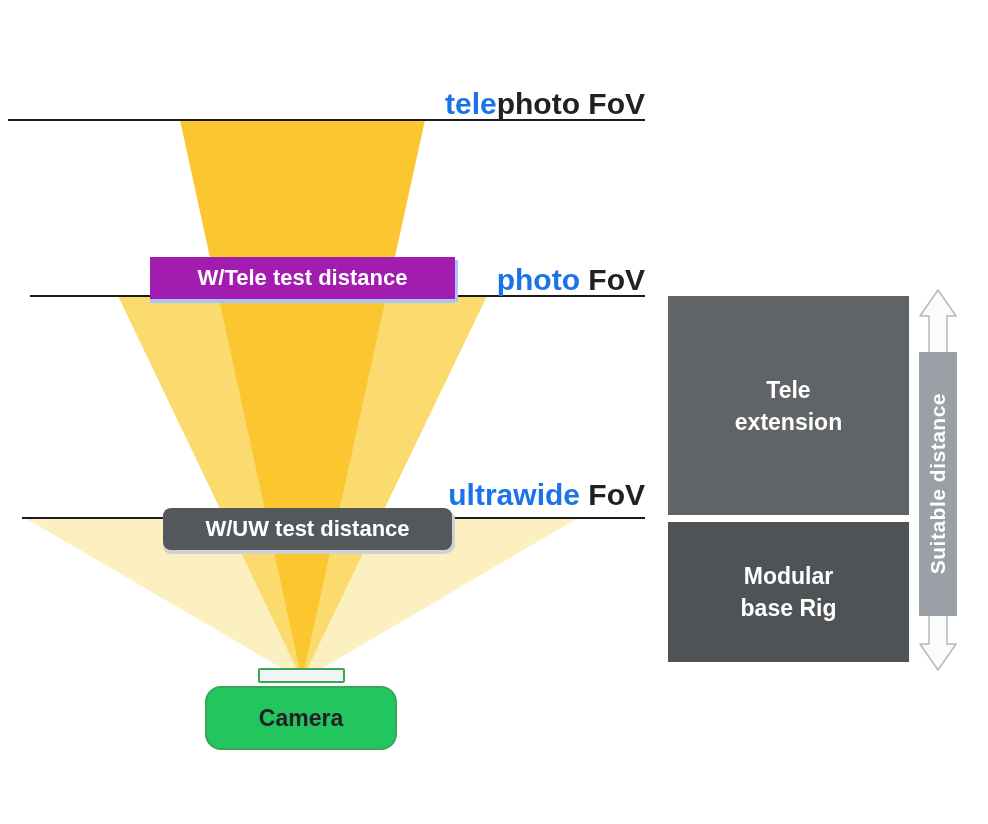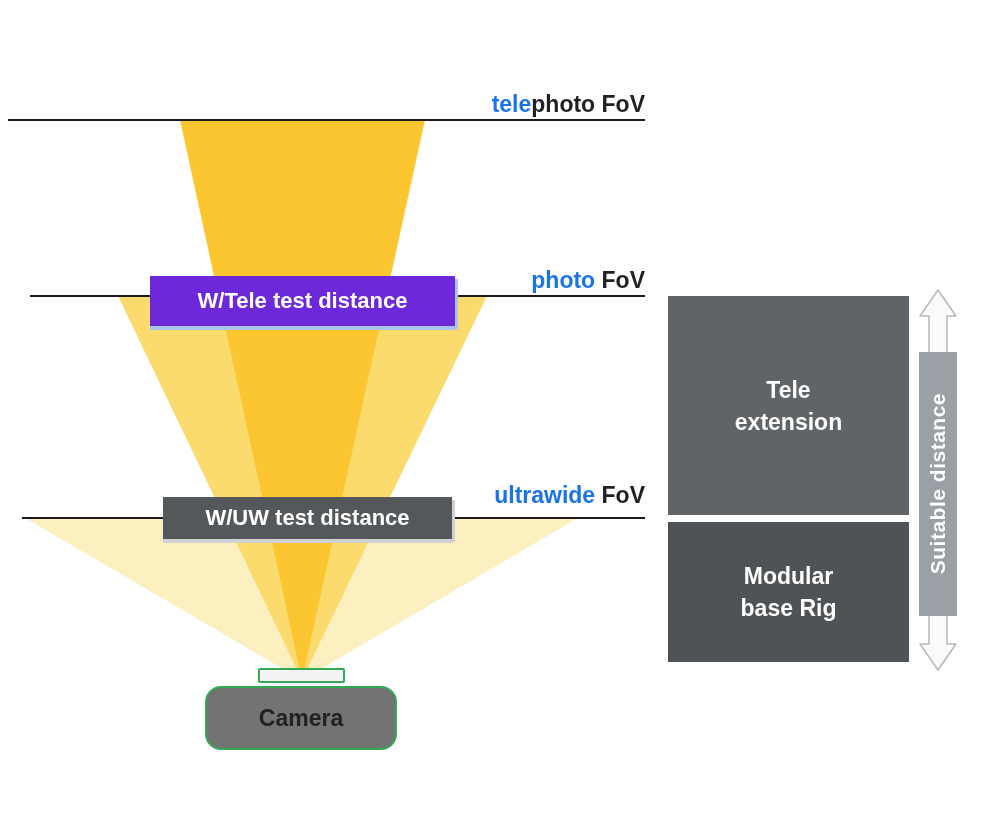--- a/index.html
+++ b/index.html
@@ -8,49 +8,50 @@
     font-family:"Liberation Sans",sans-serif;color:#202124;
   }
   .layer{position:absolute;left:0;top:0;width:988px;height:824px;}
   
   .dist-line{position:absolute;height:2px;background:#1b1b1f;z-index:2;}
   .line-tele{left:8px;top:119px;width:637px;}
   .line-wide{left:30px;top:295px;width:615px;}
   .line-uw{left:22px;top:517px;width:623px;}
   
   .fov-label{
-    position:absolute;right:343px;z-index:3;font-size:23px;font-weight:700;
+    position:absolute;right:343px;z-index:3;font-size:30px;font-weight:700;
     white-space:nowrap;line-height:26px;padding-bottom:2px;
   }
   .fov-label .hl{color:#1a73e8;}
   .fov-label .rest{color:#202124;}
   .label-tele{bottom:705px;}
   .label-wide{bottom:529px;}
   .label-uw{bottom:314px;}
   
   .badge{
     position:absolute;z-index:4;display:flex;align-items:center;justify-content:center;
     color:#ffffff;font-size:22px;font-weight:700;white-space:nowrap;
   }
   .badge-blue{
-    left:150px;top:276px;width:305px;height:50px;background:#6d28d9;
+    left:150px;top:257px;width:305px;height:42px;background:#a21caf;
     box-shadow:0 4px 0 #aac4f9, 3px 3px 0 #aac4f9;
   }
   .badge-gray{
-    left:163px;top:497px;width:289px;height:42px;background:#55585b;
+    left:163px;top:508px;width:289px;height:42px;background:#55585b;
     box-shadow:0 4px 0 #cfd1d3, 3px 3px 0 #cfd1d3;
+    border-radius:8px;
   }
   
   .camera-lens{
     position:absolute;left:258px;top:668px;width:87px;height:15px;z-index:4;
     background:#f1f3f4;border:2px solid #34a853;border-radius:2px;box-sizing:border-box;
   }
   .camera-body{
     position:absolute;left:205px;top:686px;width:192px;height:64px;z-index:4;
-    background:#737373;border:2px solid #34a853;border-radius:16px;box-sizing:border-box;
+    background:#22c55e;border:2px solid #34a853;border-radius:16px;box-sizing:border-box;
     display:flex;align-items:center;justify-content:center;
     font-size:23px;font-weight:700;color:#202124;
   }
   
   .rig-box{
     position:absolute;left:668px;width:241px;z-index:2;
     display:flex;align-items:center;justify-content:center;text-align:center;
     color:#ffffff;font-size:23px;font-weight:700;line-height:32px;white-space:pre-line;
   }
   .rig-top{top:296px;height:219px;background:#616467;}

